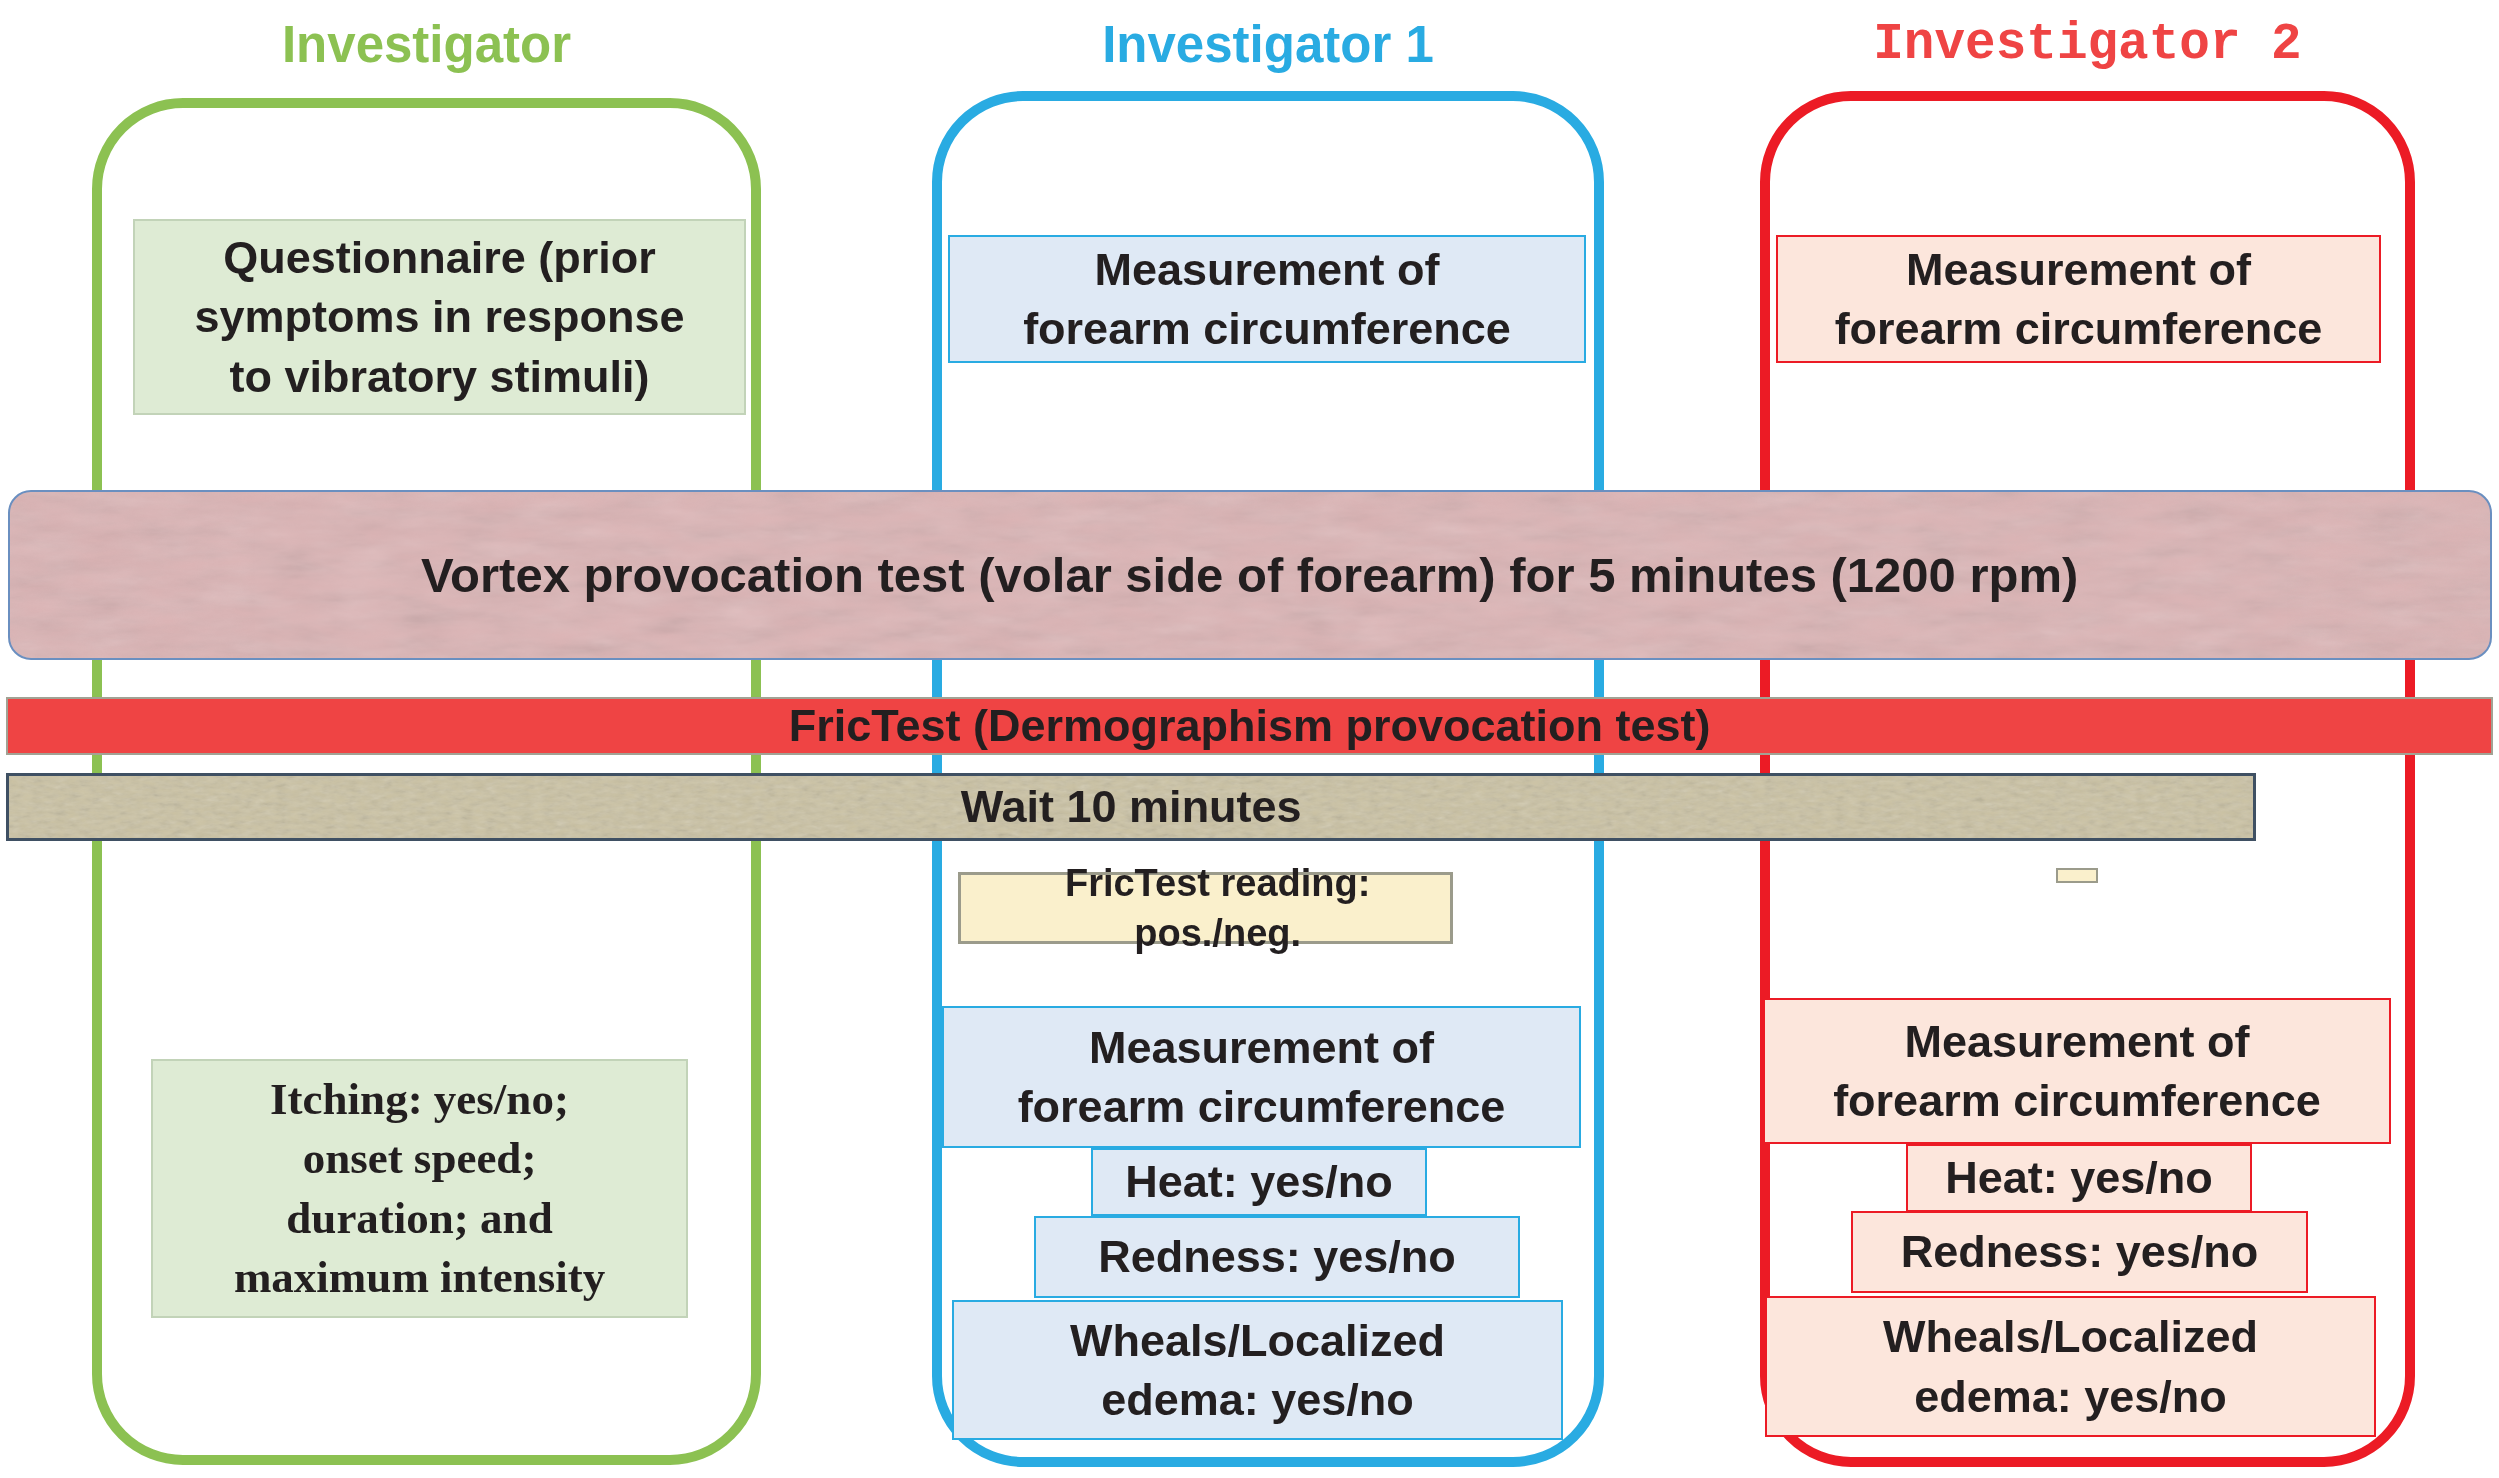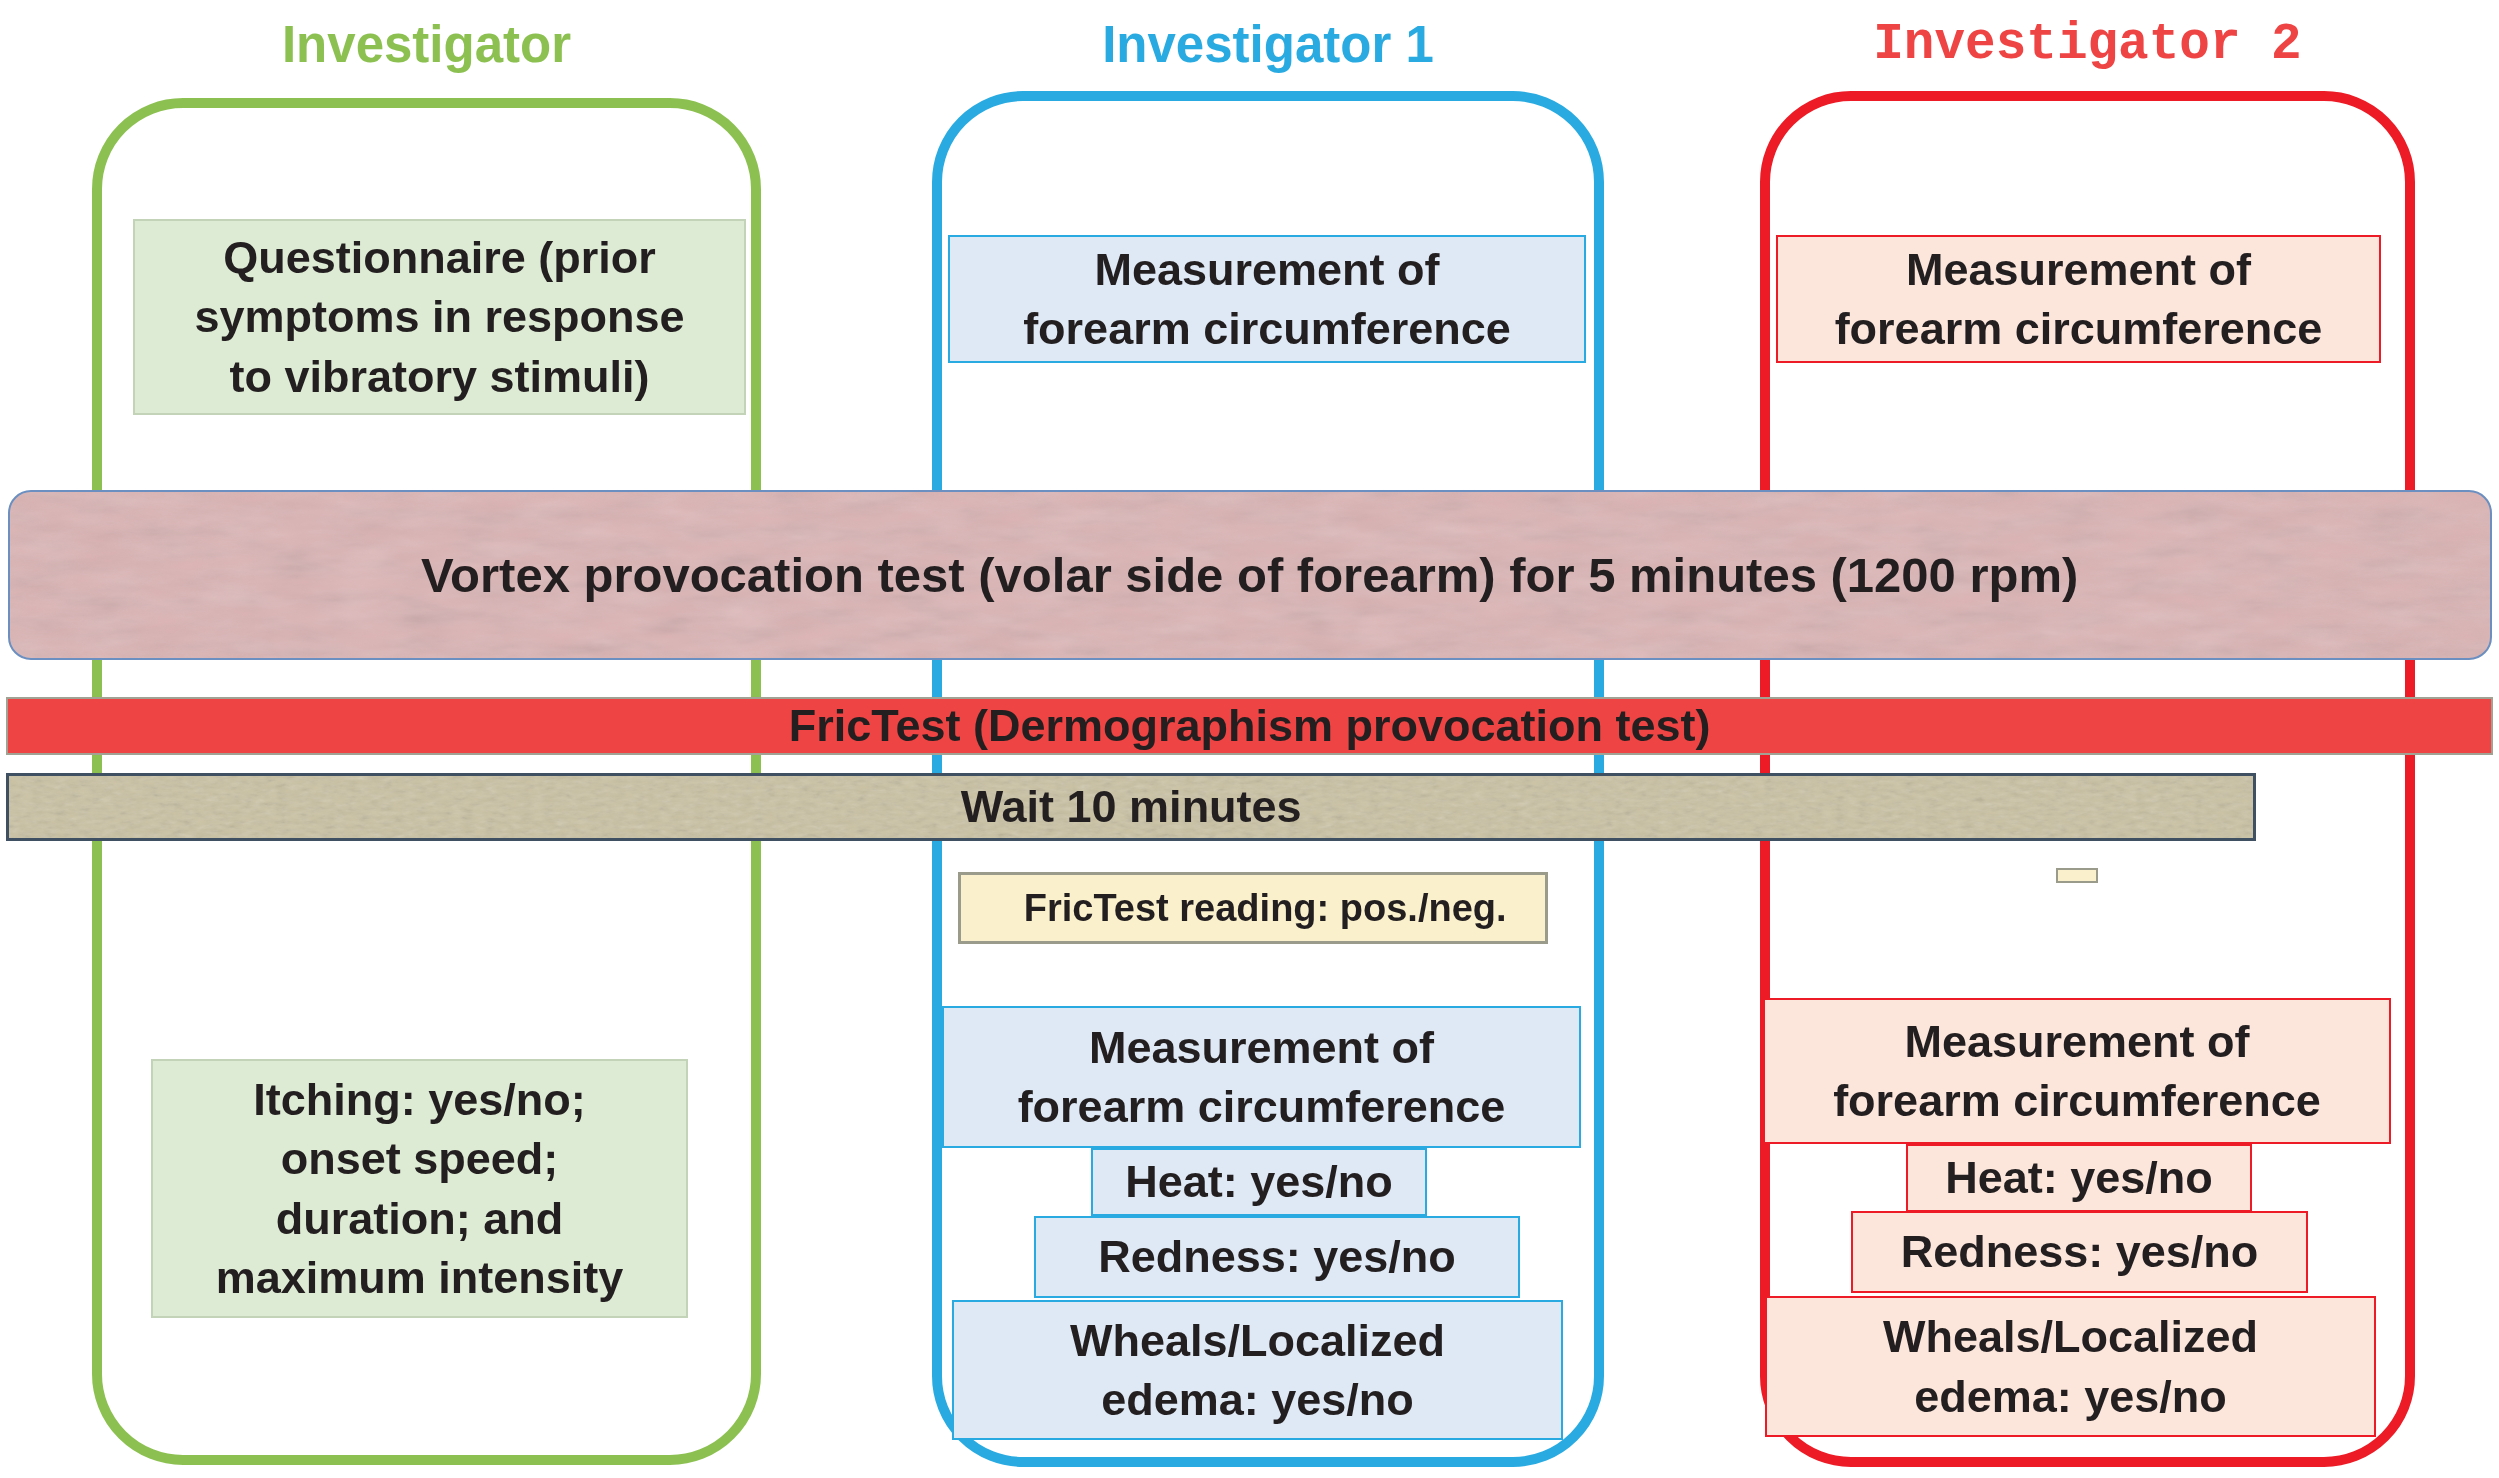--- a/index.html
+++ b/index.html
@@ -44,28 +44,28 @@
   <div class="col-header" style="left:932px;width:672px;color:#29ABE2;">Investigator 1</div>
   <div class="col-header" style="left:1760px;width:655px;color:#ef4444;font-family:Liberation Mono, monospace;">Investigator 2</div>
 
   <div class="col-outline" style="left:92px;top:98px;width:669px;height:1367px;border:10px solid #8CC152;"></div>
   <div class="col-outline" style="left:932px;top:91px;width:672px;height:1376px;border:10px solid #29ABE2;"></div>
   <div class="col-outline" style="left:1760px;top:91px;width:655px;height:1376px;border:10px solid #EC1B25;"></div>
 
   <div class="box green-fill" style="left:133px;top:219px;width:613px;height:196px;">Questionnaire (prior
 symptoms in response
 to vibratory stimuli)</div>
-  <div class="box green-fill" style="left:151px;top:1059px;width:537px;height:259px;">Itching: yes/no;
+  <div class="box green-fill" style="left:151px;top:1059px;width:537px;height:259px;font-family:Liberation Serif, serif;">Itching: yes/no;
 onset speed;
 duration; and
 maximum intensity</div>
 
   <div class="box blue-fill" style="left:948px;top:235px;width:638px;height:128px;">Measurement of
 forearm circumference</div>
-  <div class="box yellow-fill" style="left:958px;top:872px;width:590px;height:72px;font-size:38px;padding-left:32px;">FricTest reading: pos./neg.</div>
+  <div class="box yellow-fill" style="left:958px;top:872px;width:495px;height:72px;font-size:38px;padding-left:32px;">FricTest reading: pos./neg.</div>
   <div class="box blue-fill" style="left:942px;top:1006px;width:639px;height:142px;">Measurement of
 forearm circumference</div>
   <div class="box blue-fill" style="left:1091px;top:1148px;width:336px;height:68px;">Heat: yes/no</div>
   <div class="box blue-fill" style="left:1034px;top:1216px;width:486px;height:82px;">Redness: yes/no</div>
   <div class="box blue-fill" style="left:952px;top:1300px;width:611px;height:140px;">Wheals/Localized
 edema: yes/no</div>
 
   <div class="box red-fill" style="left:1776px;top:235px;width:605px;height:128px;">Measurement of
 forearm circumference</div>
   <div class="box yellow-fill" style="left:2056px;top:868px;width:42px;height:14.6px;border-width:2.3px;padding:0;"></div>

